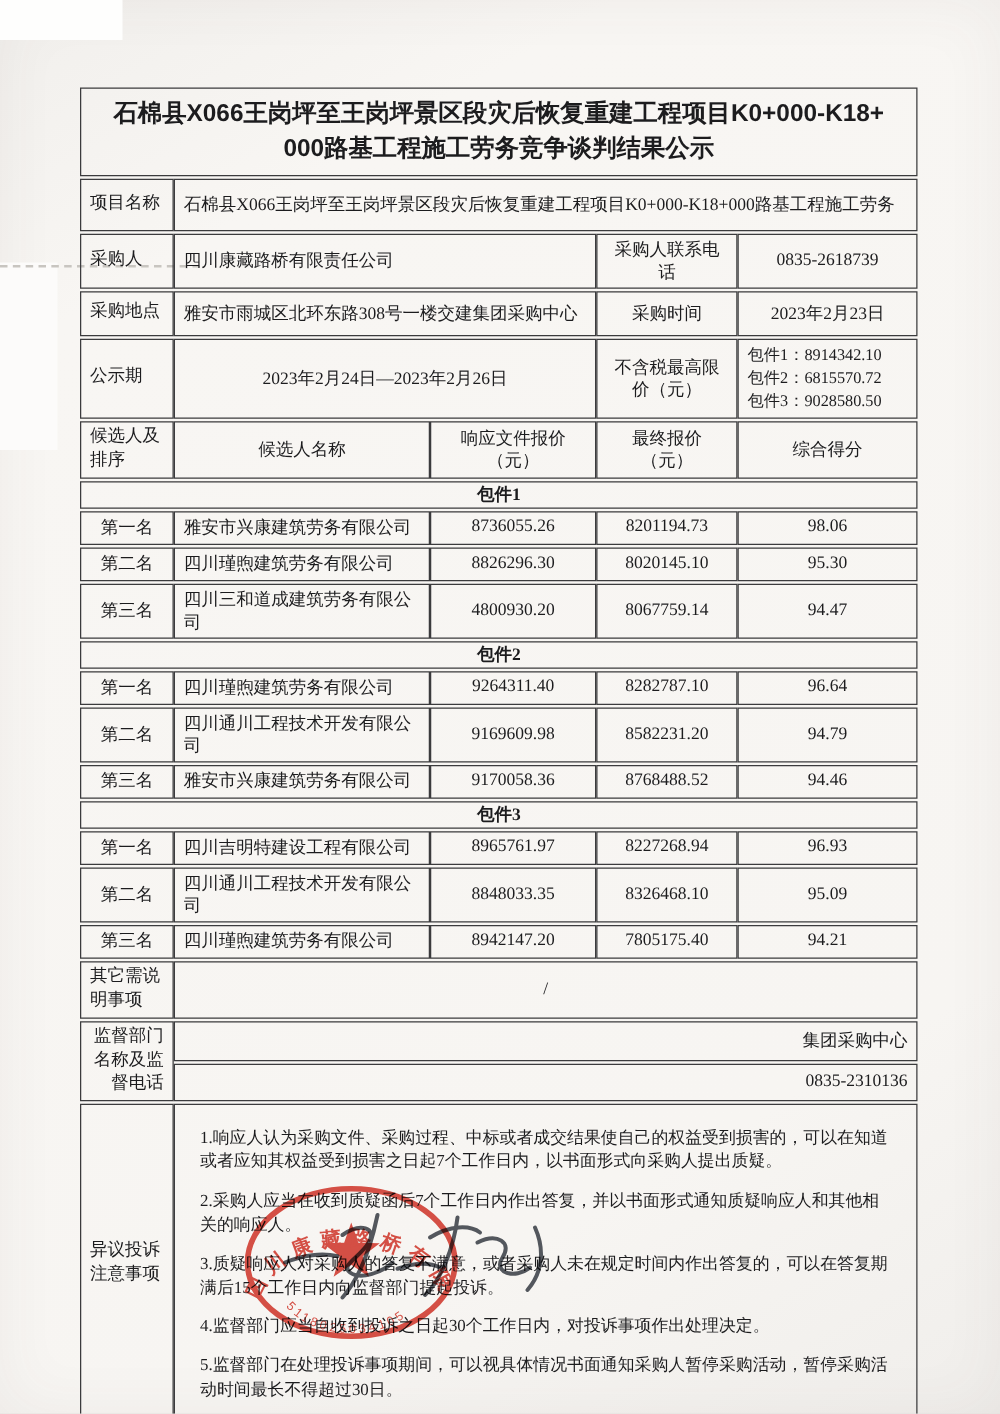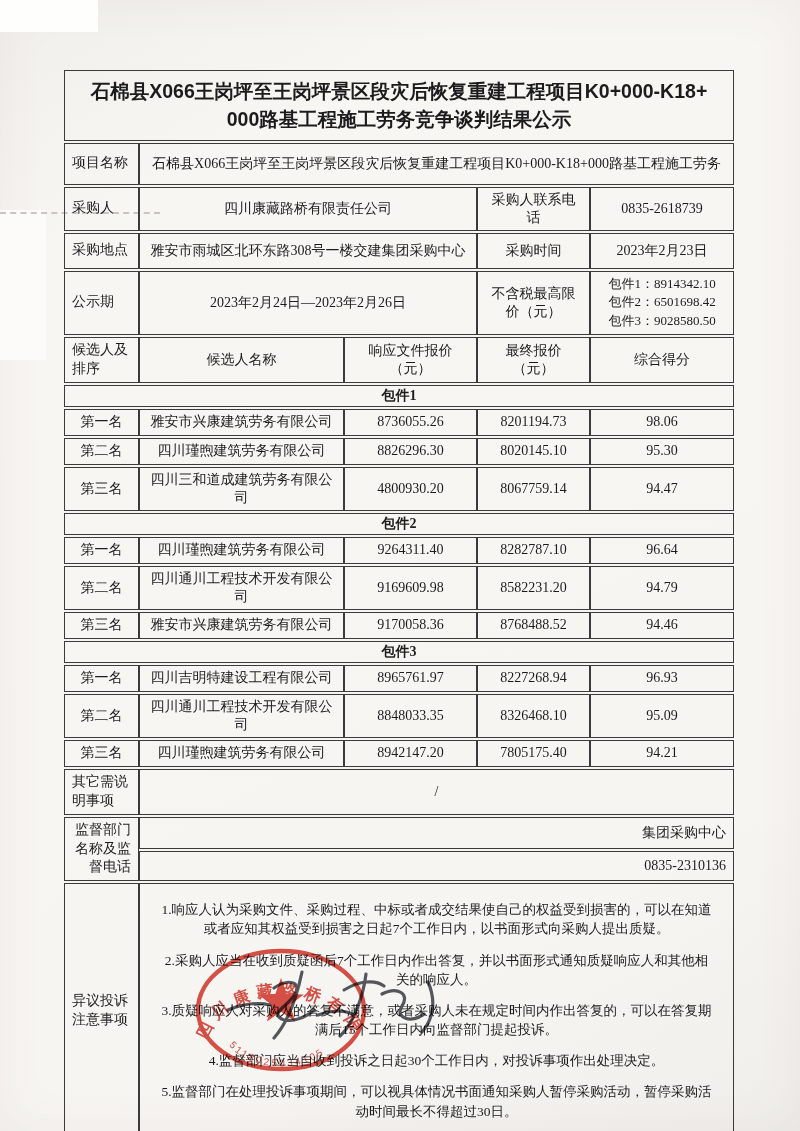--- a/index.html
+++ b/index.html
@@ -32,21 +32,21 @@
     overflow:hidden;
     font-weight:normal;
     word-break:break-all;
   }
   .title-cell {
     font-family:"Liberation Sans","DejaVu Sans",sans-serif;
     font-weight:bold; font-size:19.5px; line-height:1.45;
     text-align:center; padding:6px 24px; height:54px;
   }
   .c { text-align:center; }
-  .l { text-align:center; }
+  .l { text-align:left; }
   .small { font-size:13px; line-height:1.45; }
   tr.h-info1 td { height:42px; }
   tr.h-info2 td { height:40px; }
   tr.h-info3 td { height:36px; }
   tr.h-info4 td { height:50px; }
   tr.h-head  td { height:44px; }
   tr.h-banner td { height:21px; padding:1px 6px;font-weight:bold; }
   tr.h-data  td { height:27px; }
   tr.h-other td { height:40px; }
   tr.h-sup   td { height:18px;text-align:right; }
@@ -99,21 +99,21 @@
       <td class="c">采购时间</td>
       <td class="c">2023年2月23日</td>
     </tr>
 
     <tr class="h-info4">
       <td class="label-col">公示期</td>
       <td class="c" colspan="2">2023年2月24日—2023年2月26日</td>
       <td class="c">不含税最高限价（元）</td>
       <td class="l small">
         <div>包件1：8914342.10</div>
-        <div>包件2：6501698.42</div>
+        <div>包件2：6815570.72</div>
         <div>包件3：9028580.50</div>
       </td>
     </tr>
 
     <tr class="h-head">
       <td class="label-col">候选人及排序</td>
       <td class="c">候选人名称</td>
       <td class="c">响应文件报价（元）</td>
       <td class="c">最终报价（元）</td>
       <td class="c">综合得分</td>

